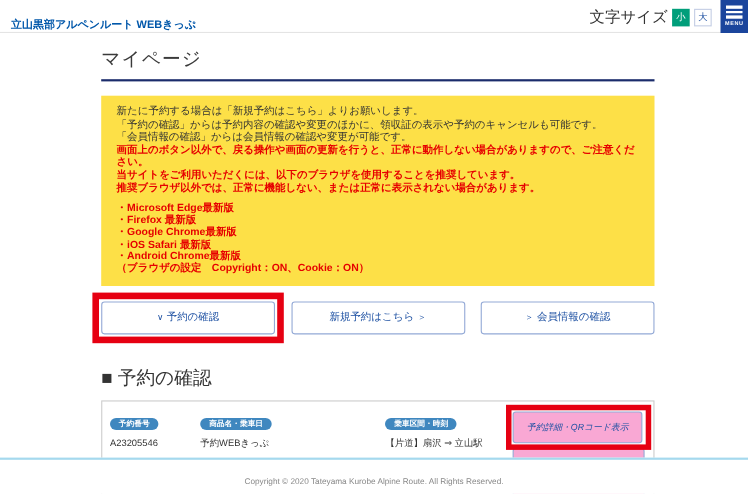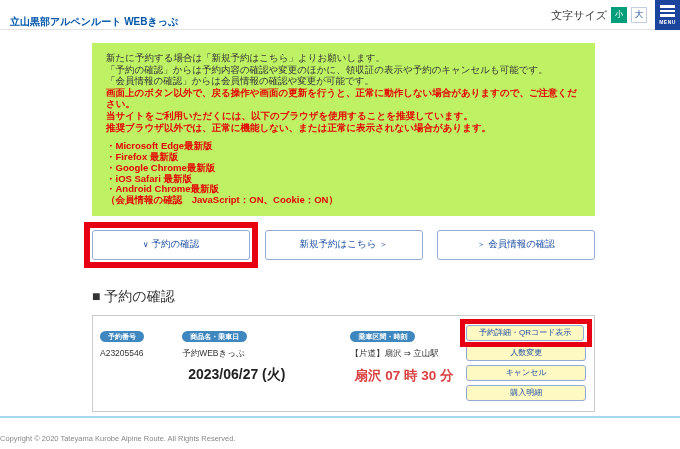--- a/index.html
+++ b/index.html
@@ -4,74 +4,74 @@
 <style>
   html,body{margin:0;padding:0;background:#fff;}
   .page{position:relative;width:680px;height:449px;overflow:hidden;background:#fff;
         font-family:"Liberation Sans","DejaVu Sans",sans-serif;color:#333;}
 
   
   .header{position:relative;height:30px;border-bottom:1px solid #e4e4e4;box-sizing:border-box;
           display:flex;align-items:flex-end;padding-left:10px;background:#fff;}
   .site-title{color:#0057aa;font-weight:bold;font-size:10px;text-decoration:none;cursor:pointer;}
   .font-controls{position:absolute;right:33px;top:7px;display:flex;align-items:center;gap:4px;}
-  .fs-label{font-size:11px;color:#333;}
+  .fs-label{font-size:14px;color:#333;}
   .fs-btn{width:16px;height:16px;font-size:8.5px;display:flex;align-items:center;justify-content:center;
           box-sizing:border-box;cursor:pointer;}
   .fs-small{background:#009e7a;color:#fff;}
   .fs-large{background:#fff;border:1px solid #c3cde4;color:#1d50a2;}
   .menu-btn{position:absolute;right:0;top:0;width:25px;height:30px;background:#1b459c;cursor:pointer;
             display:flex;flex-direction:column;align-items:center;justify-content:center;}
   .menu-bars{display:flex;flex-direction:column;gap:2px;}
   .menu-bar{width:15px;height:2.5px;background:#fff;}
   .menu-label{color:#fff;font-size:5px;font-weight:bold;letter-spacing:0.5px;margin-top:2px;}
 
   
   .container{width:503px;margin-left:92px;}
   .page-title{margin-top:12px;font-size:17px;color:#3a3a3a;padding-bottom:7px;
               border-bottom:2px solid #1b2c6b;letter-spacing:1px;}
 
   
-  .notice-box{margin-top:13px;background:#bef264;padding:9px 14px 10px;font-size:9.5px;
+  .notice-box{margin-top:13px;background:#fde047;padding:9px 14px 10px;font-size:9.5px;
               line-height:11.6px;color:#333;}
   .warn{color:#e60000;font-weight:bold;}
   .browser-list{margin-top:8px;line-height:10.8px;}
   .browser-list div{margin-top:0;line-height:10.8px;}
 
   
   .actions{margin-top:14px;display:flex;justify-content:space-between;align-items:center;}
   .action-slot{width:158px;}
   .btn-outline{display:flex;align-items:center;justify-content:center;gap:3px;width:100%;height:30px;
                background:#fff;border:1px solid #93a9d6;border-radius:3px;color:#1d50a2;
                font-size:9.5px;box-sizing:border-box;cursor:pointer;}
   .chev{font-size:8px;color:#1d50a2;}
   .annotation-box{border:6px solid #e60012;padding:2px;margin:-8px;position:relative;z-index:3;}
 
   
-  .section-title{margin-top:28px;font-size:14px;color:#333;}
+  .section-title{margin-top:28px;font-size:17px;color:#333;}
   .panel{margin-top:9px;border:1px solid #ccc;background:#fff;box-sizing:border-box;
          display:flex;padding:9px 7px 10px 7px;min-height:84px;}
   .badge{display:inline-block;background:#3f87bf;color:#fff;font-size:7px;font-weight:bold;
          padding:2px 8px;border-radius:8px;line-height:1;}
   .col-number{width:83px;}
   .col-product{width:170px;}
   .col-route{width:116px;}
   .col-actions{width:123px;display:flex;flex-direction:column;align-items:center;}
   .value{font-size:8.5px;margin-top:5px;color:#333;}
   .date-value{font-size:14px;font-weight:bold;color:#222;margin-top:6px;margin-left:6px;white-space:nowrap;}
   .time-value{font-size:13.5px;font-weight:bold;color:#d94040;margin-top:7px;margin-left:4px;white-space:nowrap;}
   .res-buttons{display:flex;flex-direction:column;gap:4px;width:120px;}
-  .btn-small{width:120px;height:16px;font-size:8px;background:#fef9c3;border:1px solid #93a9d6;
+  .btn-small{width:120px;height:29px;font-size:8px;background:#f9a8d4;border:1px solid #93a9d6;
              border-radius:3px;color:#1d50a2;display:flex;align-items:center;justify-content:center;
-             box-sizing:border-box;cursor:pointer;}
+             box-sizing:border-box;cursor:pointer;font-style:italic;}
   .annotation-box-sm{border:5px solid #e60012;padding:1px;margin:-6px;position:relative;z-index:2;}
 
   
   .footer{position:absolute;left:0;right:0;bottom:0;border-top:2px solid #a5d9ee;
-          text-align:left;padding-top:9px;height:22px;background:#fff;}
+          text-align:center;padding-top:9px;height:22px;background:#fff;}
   .copyright{font-size:7.5px;color:#888;}
 </style>
 </head>
 <body>
 
 <div class="page">
 
   <div class="header">
     <a class="site-title">立山黒部アルペンルート WEBきっぷ</a>
     <div class="font-controls">
@@ -84,35 +84,36 @@
         <span class="menu-bar"></span>
           <span class="menu-bar"></span>
           <span class="menu-bar"></span>
       </span>
       <span class="menu-label">MENU</span>
     </div>
   </div>
 
   <div class="container">
 
+    <div class="page-title">マイページ</div>
 
     <div class="notice-box">
       <div>新たに予約する場合は「新規予約はこちら」よりお願いします。</div>
       <div>「予約の確認」からは予約内容の確認や変更のほかに、領収証の表示や予約のキャンセルも可能です。</div>
       <div>「会員情報の確認」からは会員情報の確認や変更が可能です。</div>
       <div class="warn">画面上のボタン以外で、戻る操作や画面の更新を行うと、正常に動作しない場合がありますので、ご注意ください。</div>
       <div class="warn">当サイトをご利用いただくには、以下のブラウザを使用することを推奨しています。</div>
       <div class="warn">推奨ブラウザ以外では、正常に機能しない、または正常に表示されない場合があります。</div>
       <div class="browser-list">
         <div class="warn">・Microsoft Edge最新版</div>
         <div class="warn">・Firefox 最新版</div>
         <div class="warn">・Google Chrome最新版</div>
         <div class="warn">・iOS Safari 最新版</div>
         <div class="warn">・Android Chrome最新版</div>
-        <div class="warn">（会員情報の確認　JavaScript：ON、Cookie：ON）</div>
+        <div class="warn">（ブラウザの設定　Copyright：ON、Cookie：ON）</div>
       </div>
     </div>
 
     <div class="actions">
       <div class="action-slot">
         <div class="annotation-box">
           <button class="btn-outline">
             <span class="chev">∨</span>
             <span>予約の確認</span>
           </button>

